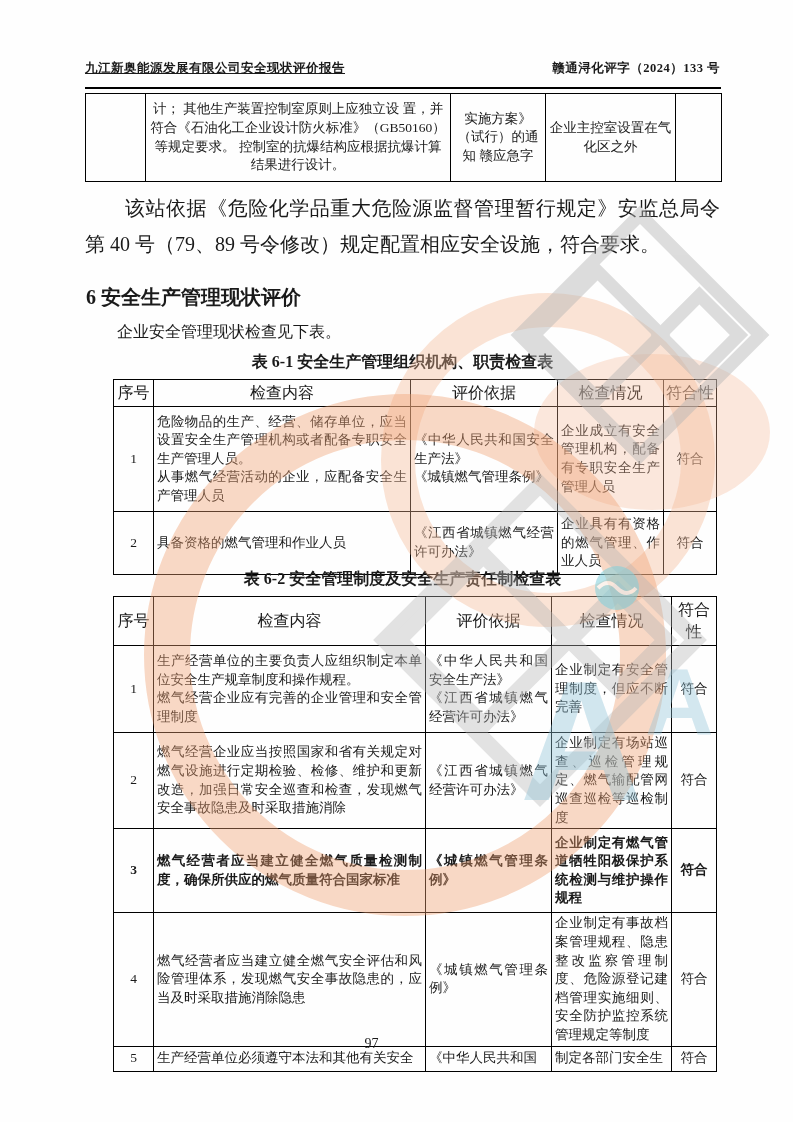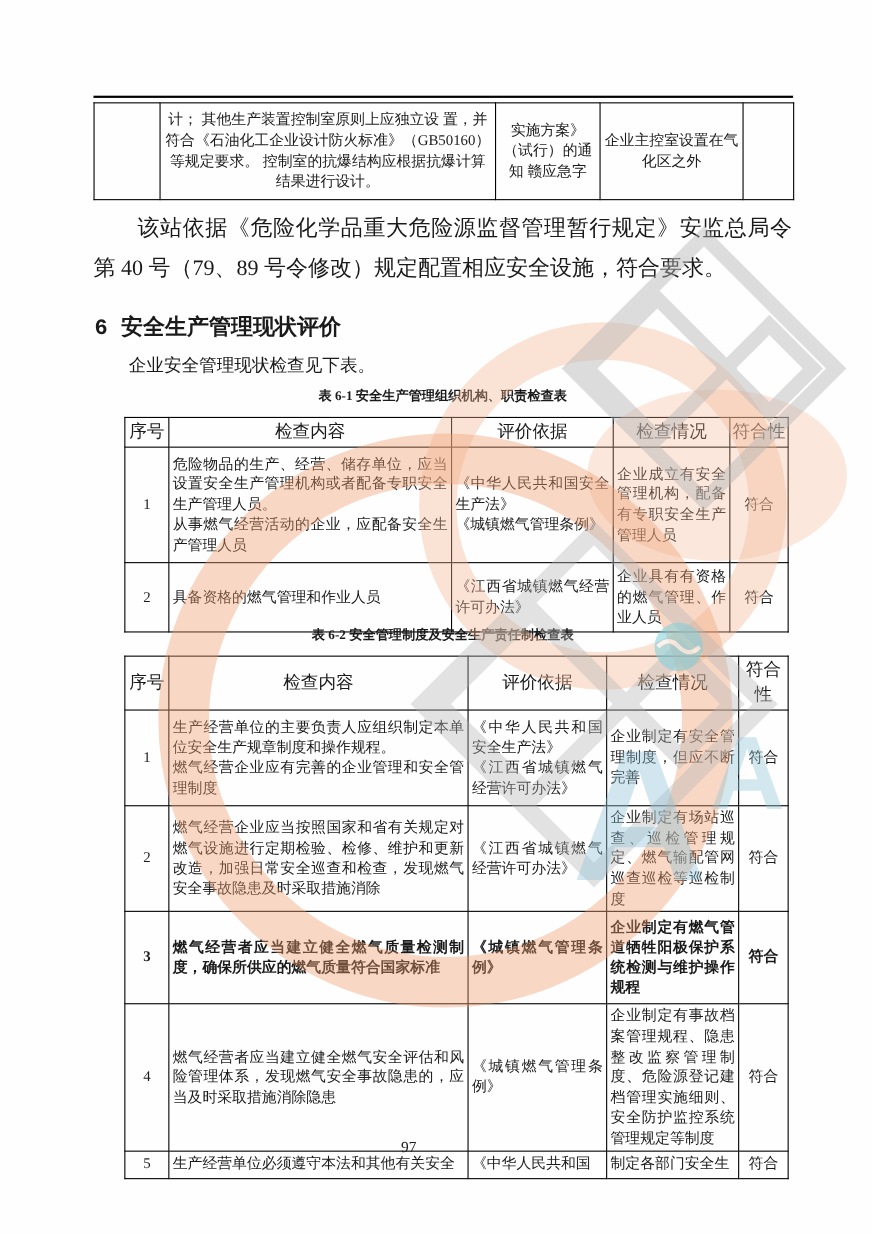--- a/index.html
+++ b/index.html
@@ -32,23 +32,23 @@
   
   .top-table{left:85px;top:93px;width:636px;}
   .top-table td{height:85px;}
   .top-table .c-content,.top-table .c-basis,.top-table .c-sit{text-align:center;}
   
   .para{
     position:absolute;left:85px;top:190px;width:635px;
     font-size:20px;line-height:36px;text-align:justify;text-indent:2em;margin:0;
   }
   
-  .h6{position:absolute;left:86px;top:284px;font-size:20px;font-weight:bold;margin:0;font-family:Liberation Mono, monospace;}
+  .h6{position:absolute;left:86px;top:284px;font-size:20px;font-weight:bold;margin:0;font-family:Liberation Serif, serif;}
   .intro{position:absolute;left:85px;top:322px;width:635px;font-size:16px;text-indent:2em;margin:0;}
-  .tbl-title{position:absolute;left:85px;width:635px;text-align:center;font-size:12px;font-weight:bold;}
+  .tbl-title{position:absolute;left:85px;width:635px;text-align:center;font-size:16px;font-weight:bold;}
   .t61-title{top:352px;}
   .t62-title{top:569px;}
   
   .t61{left:113px;top:379px;width:603px;}
   .t61 tr.hrow th{height:20px;}
   .t61 tr.r0 td{height:102px;}
   .t61 tr.r1 td{height:60px;}
   
   .t62{left:113px;top:596px;width:603px;}
   .t62 tr.hrow th{height:20px;}
@@ -60,20 +60,24 @@
   
   .pageno{position:absolute;left:0;top:1036px;width:743px;text-align:center;font-size:14px;}
   
   .wm{position:absolute;left:0;top:0;pointer-events:none;}
 </style>
 </head>
 <body>
 
 <div class="page">
 
+  <div class="hdr">
+    <span class="hdr-left">九江新奥能源发展有限公司安全现状评价报告</span>
+    <span class="hdr-right">赣通浔化评字（2024）133 号</span>
+  </div>
   <div class="hdr-rule"></div>
 
   <table class="top-table">
     <colgroup>
         <col style="width:60px">
         <col style="width:305px">
         <col style="width:95px">
         <col style="width:130px">
         <col style="width:46px">
       </colgroup>

